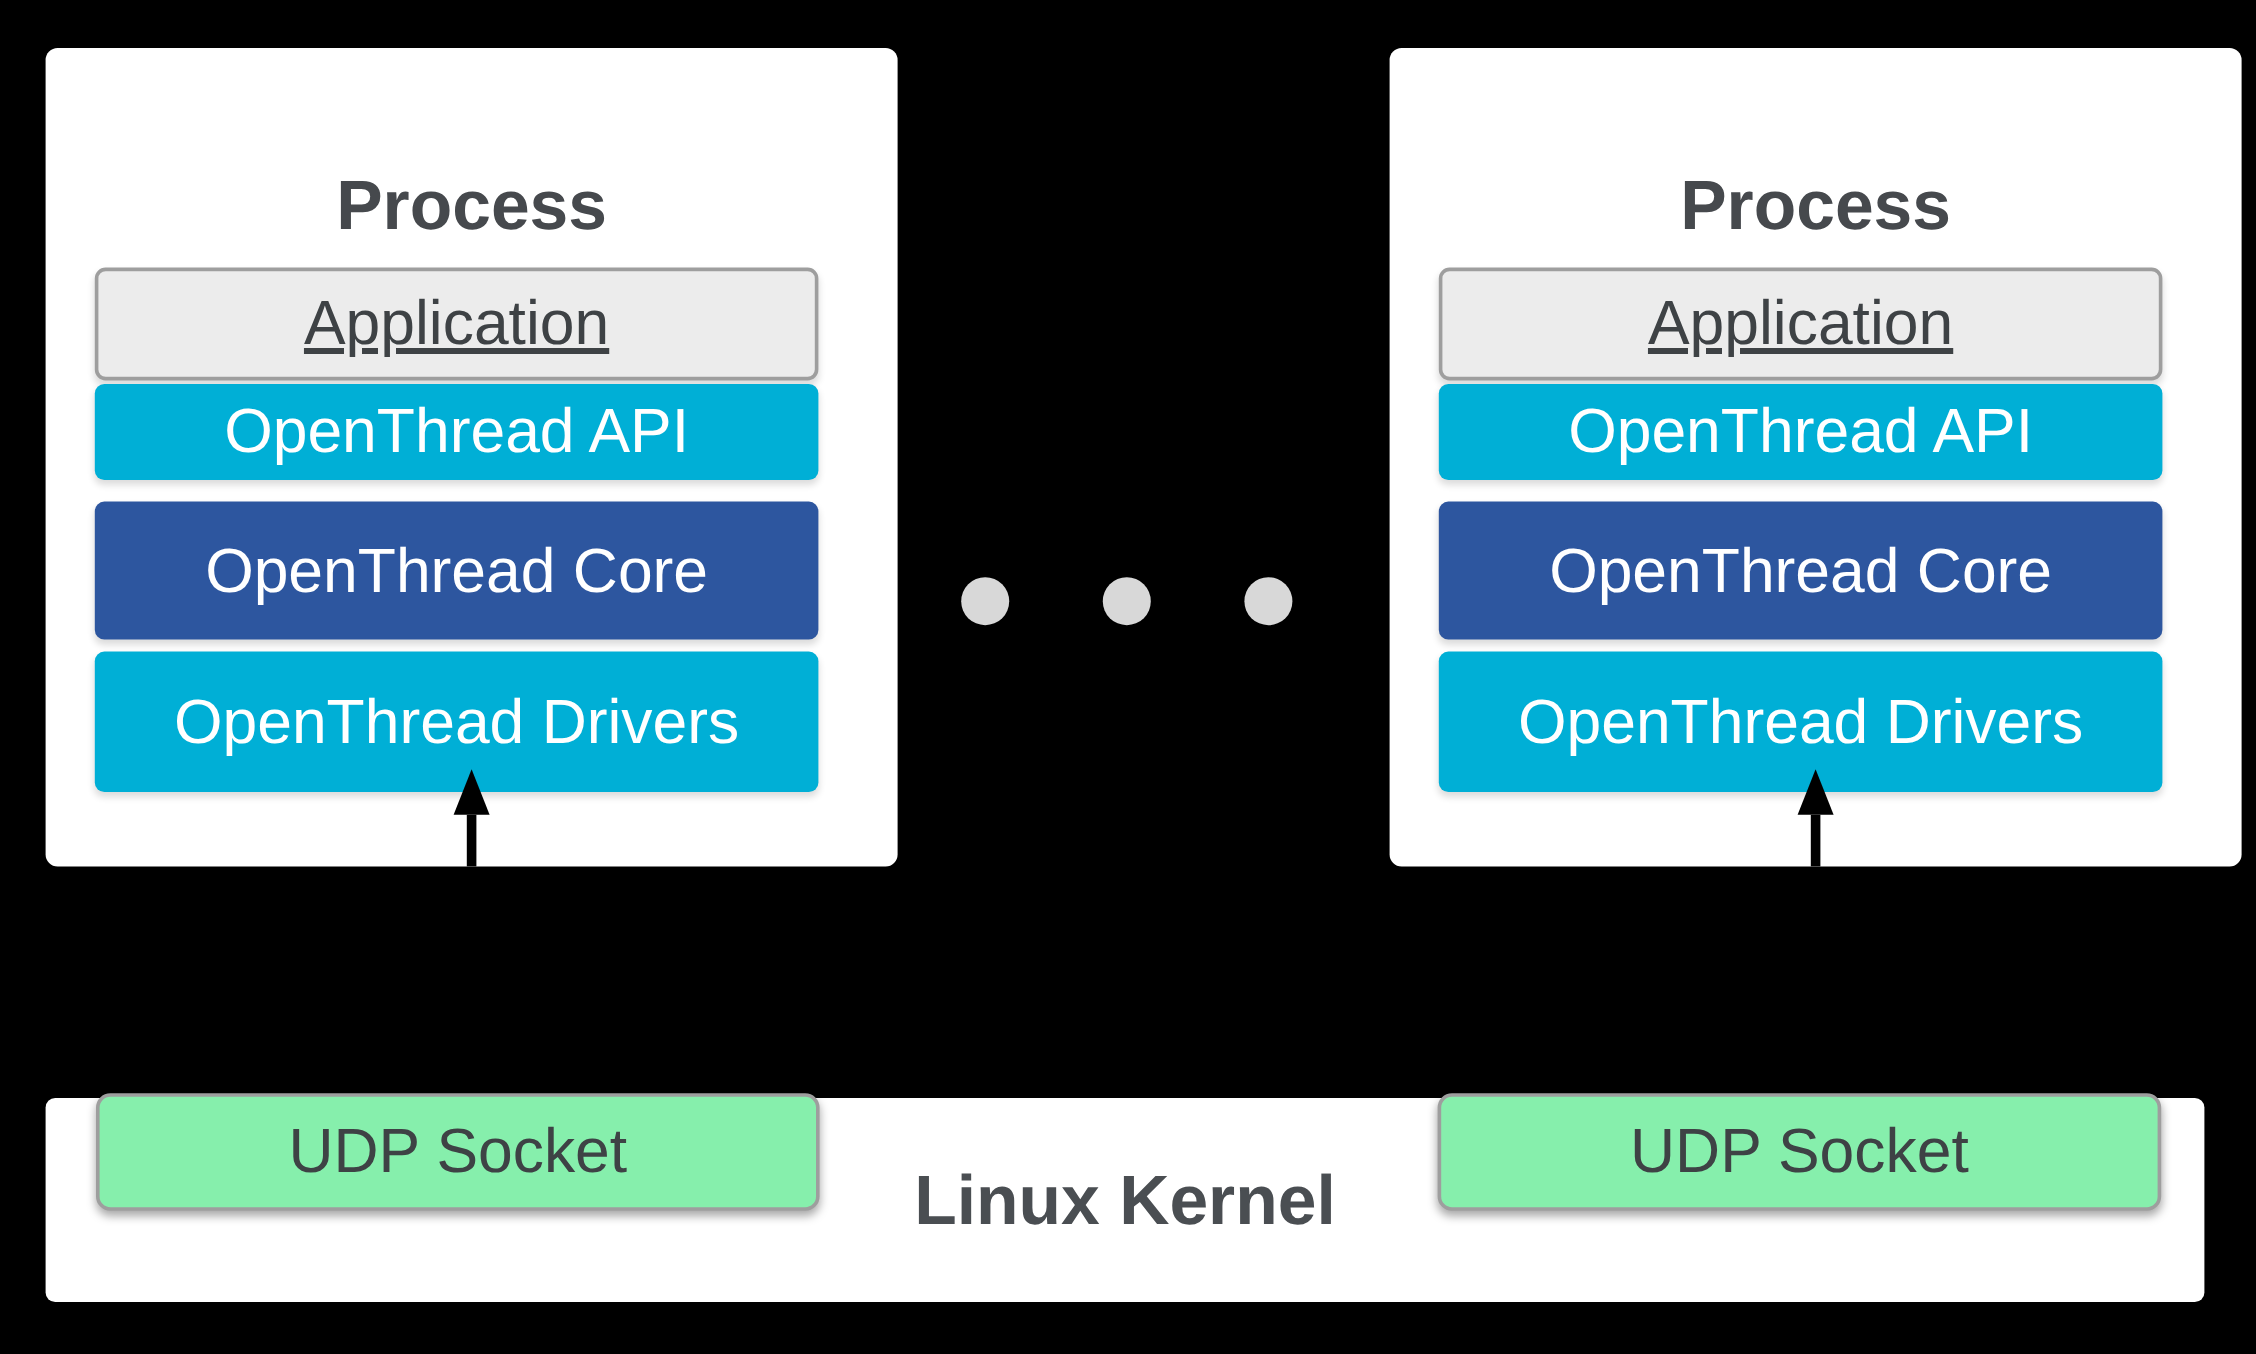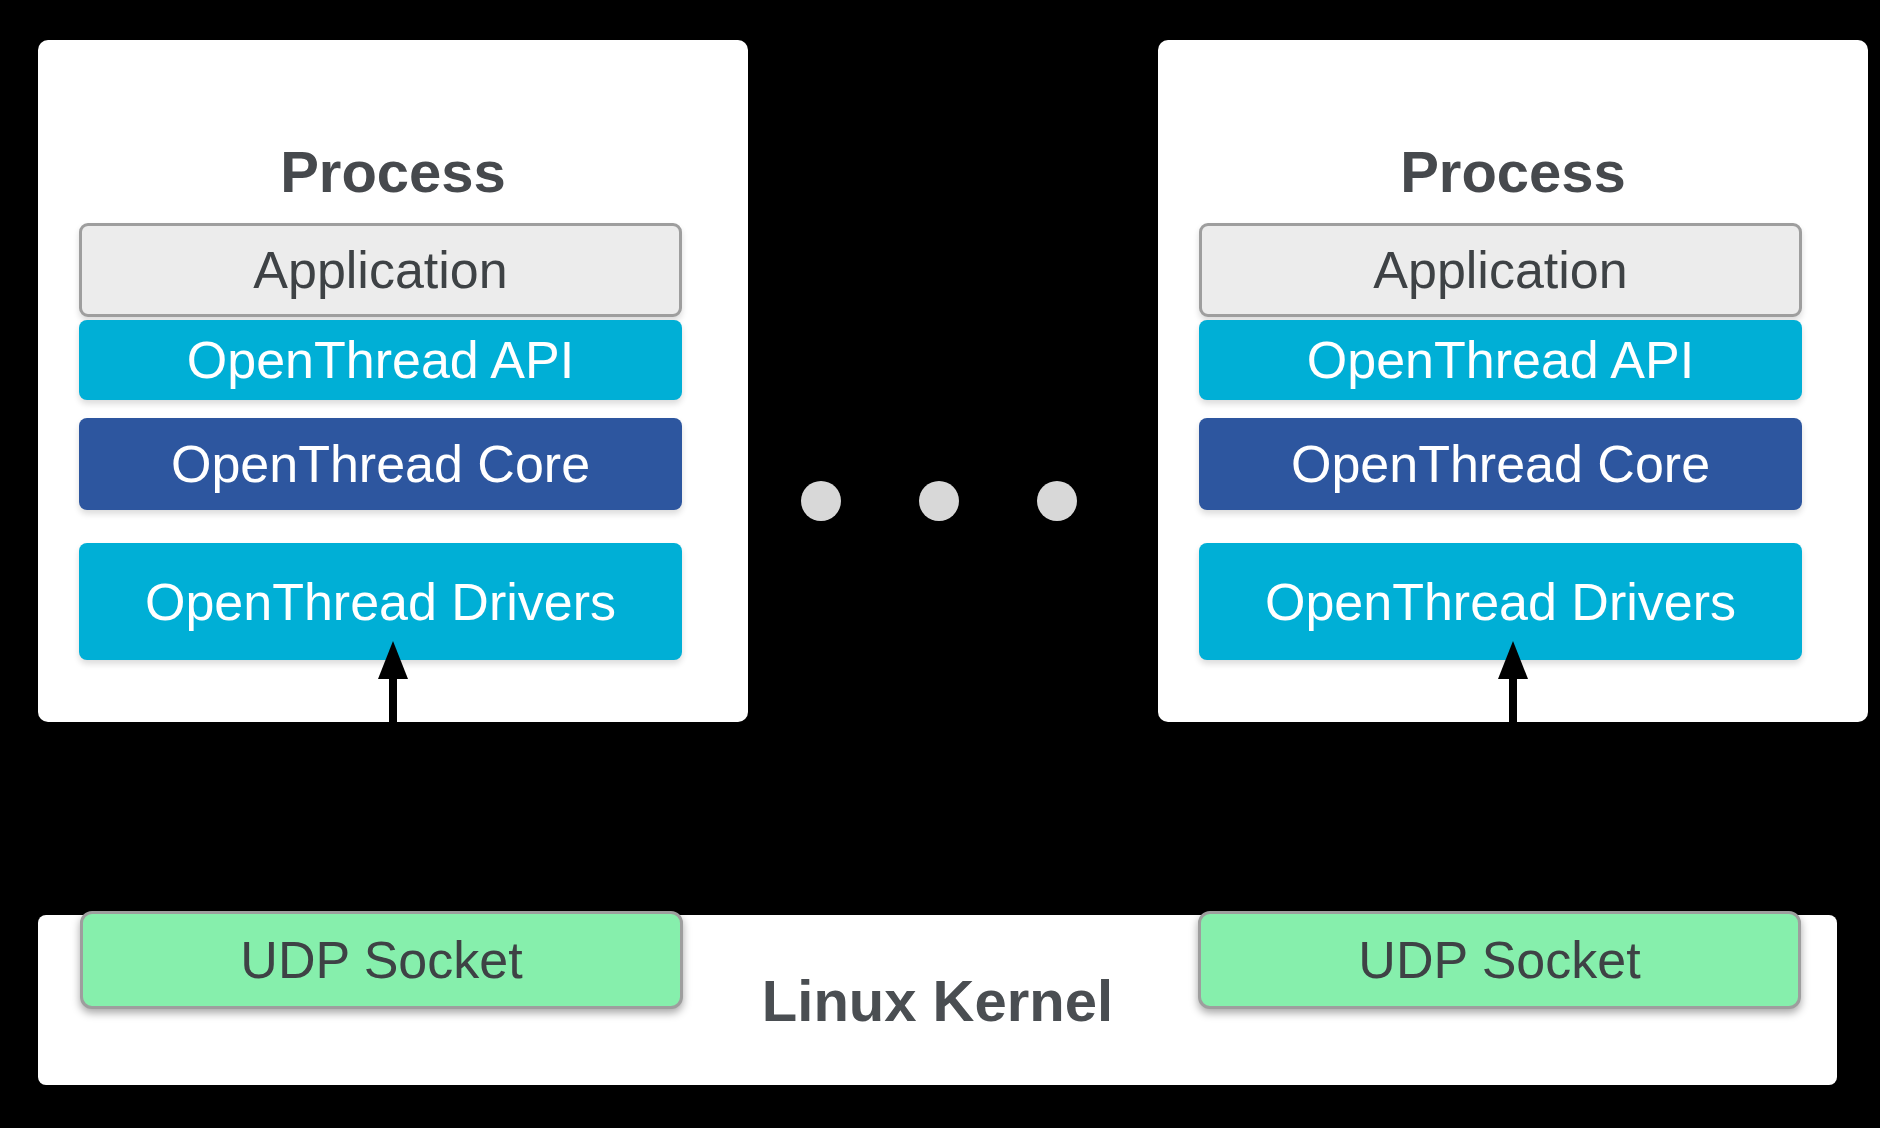--- a/index.html
+++ b/index.html
@@ -45,28 +45,29 @@
     justify-content:center;
     font-size:52px;
     box-shadow:0 4px 6px rgba(0,0,0,0.14);
   }
   .layer.app{
     top:183px;height:94px;
     background:#ECECEC;
     border:3px solid #9E9E9E;
     color:#3E4245;
     border-radius:9px;
+    text-decoration:underline;
   }
   .layer.api{
     top:280px;height:80px;
     background:#00AFD6;
     color:#ffffff;
   }
   .layer.core{
-    top:378px;height:92px;
+    top:378px;height:115px;
     background:#2D569F;
     color:#ffffff;
   }
   .layer.drivers{
     top:503px;height:117px;
     background:#00AFD6;
     color:#ffffff;
   }
 
   

